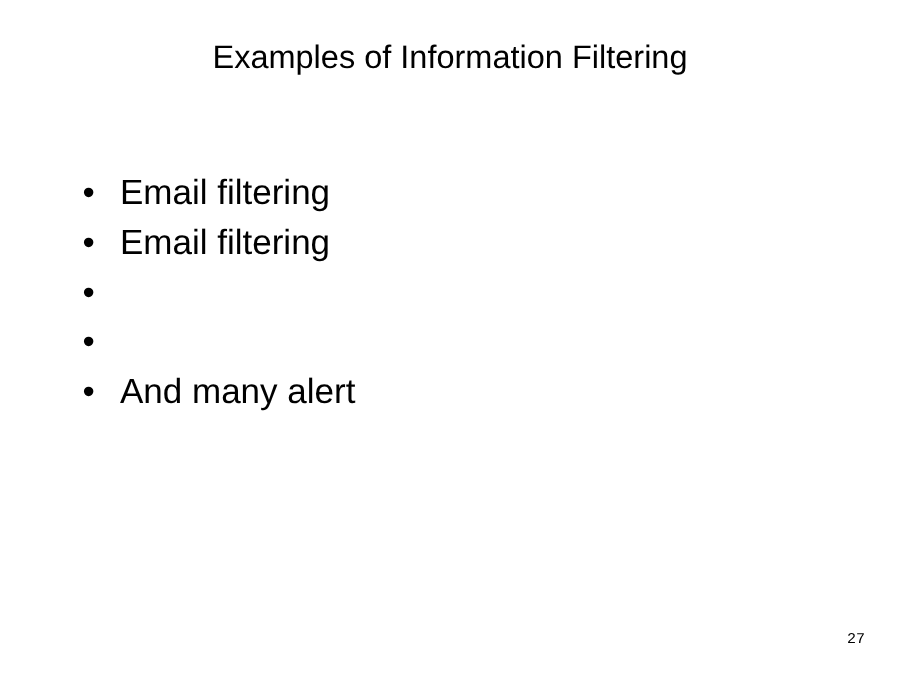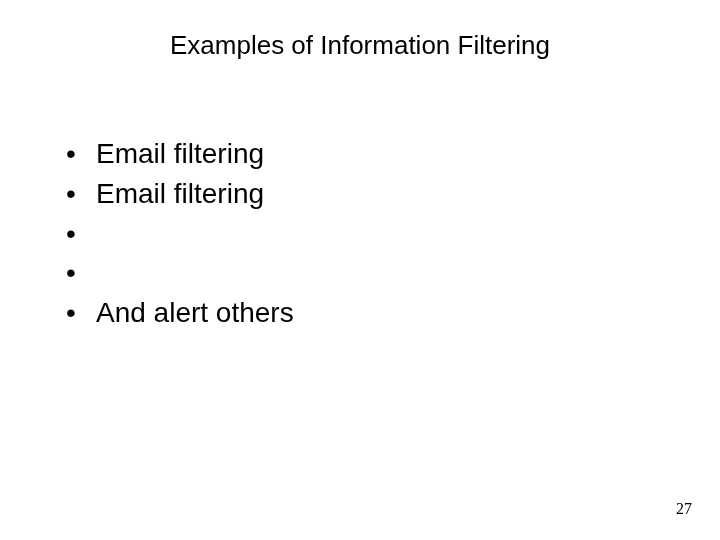--- a/index.html
+++ b/index.html
@@ -46,22 +46,22 @@
     width: 36px;
     flex: 0 0 36px;
     text-align: left;
     padding-left: 6px;
     box-sizing: border-box;
   }
   .page-number {
     position: absolute;
     right: 28px;
     bottom: 22px;
-    font-size: 16px;
-    font-family: Liberation Serif, serif;
+    font-size: 12px;
+    font-family: Liberation Mono, monospace;
   }
 </style>
 </head>
 <body>
 
 <div class="slide">
 
   <div class="title">Examples of Information Filtering</div>
 
   <div class="body-list">
@@ -79,20 +79,20 @@
     <div class="item">
       <span class="bullet">•</span>
     </div>
 
     <div class="item">
       <span class="bullet">•</span>
     </div>
 
     <div class="item">
       <span class="bullet">•</span>
-      <span>And alert others</span>
+      <span>And many alert</span>
     </div>
 
   </div>
 
   <div class="page-number">27</div>
 
 </div>
 
 </body></html>

